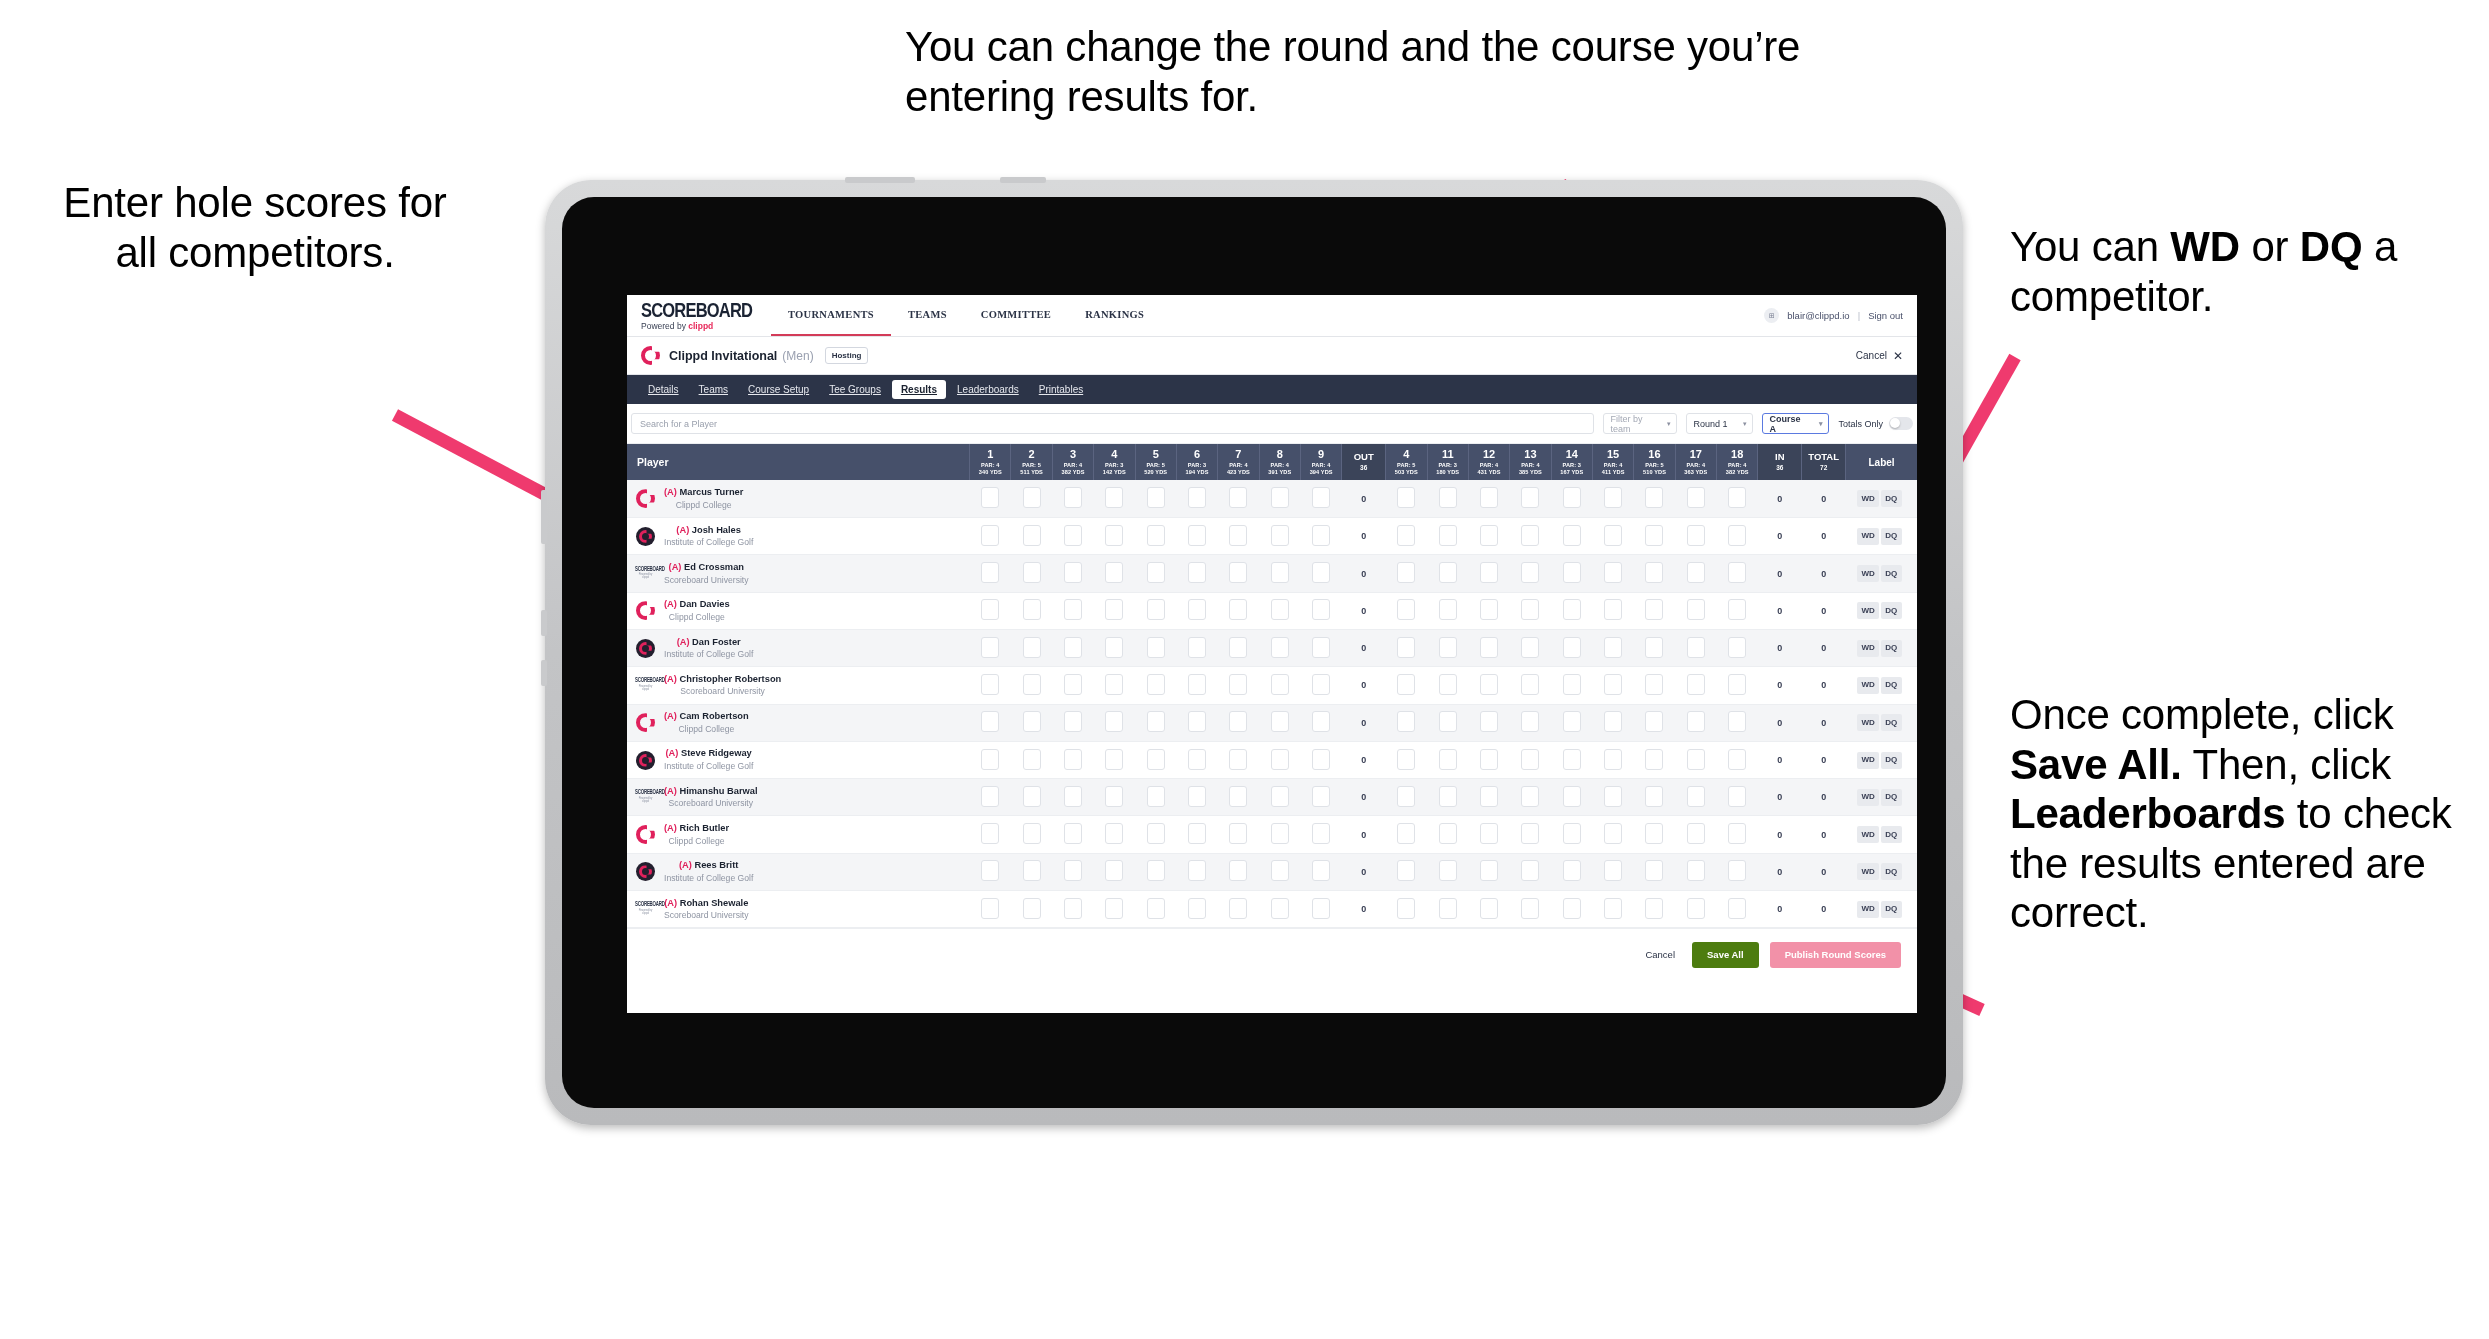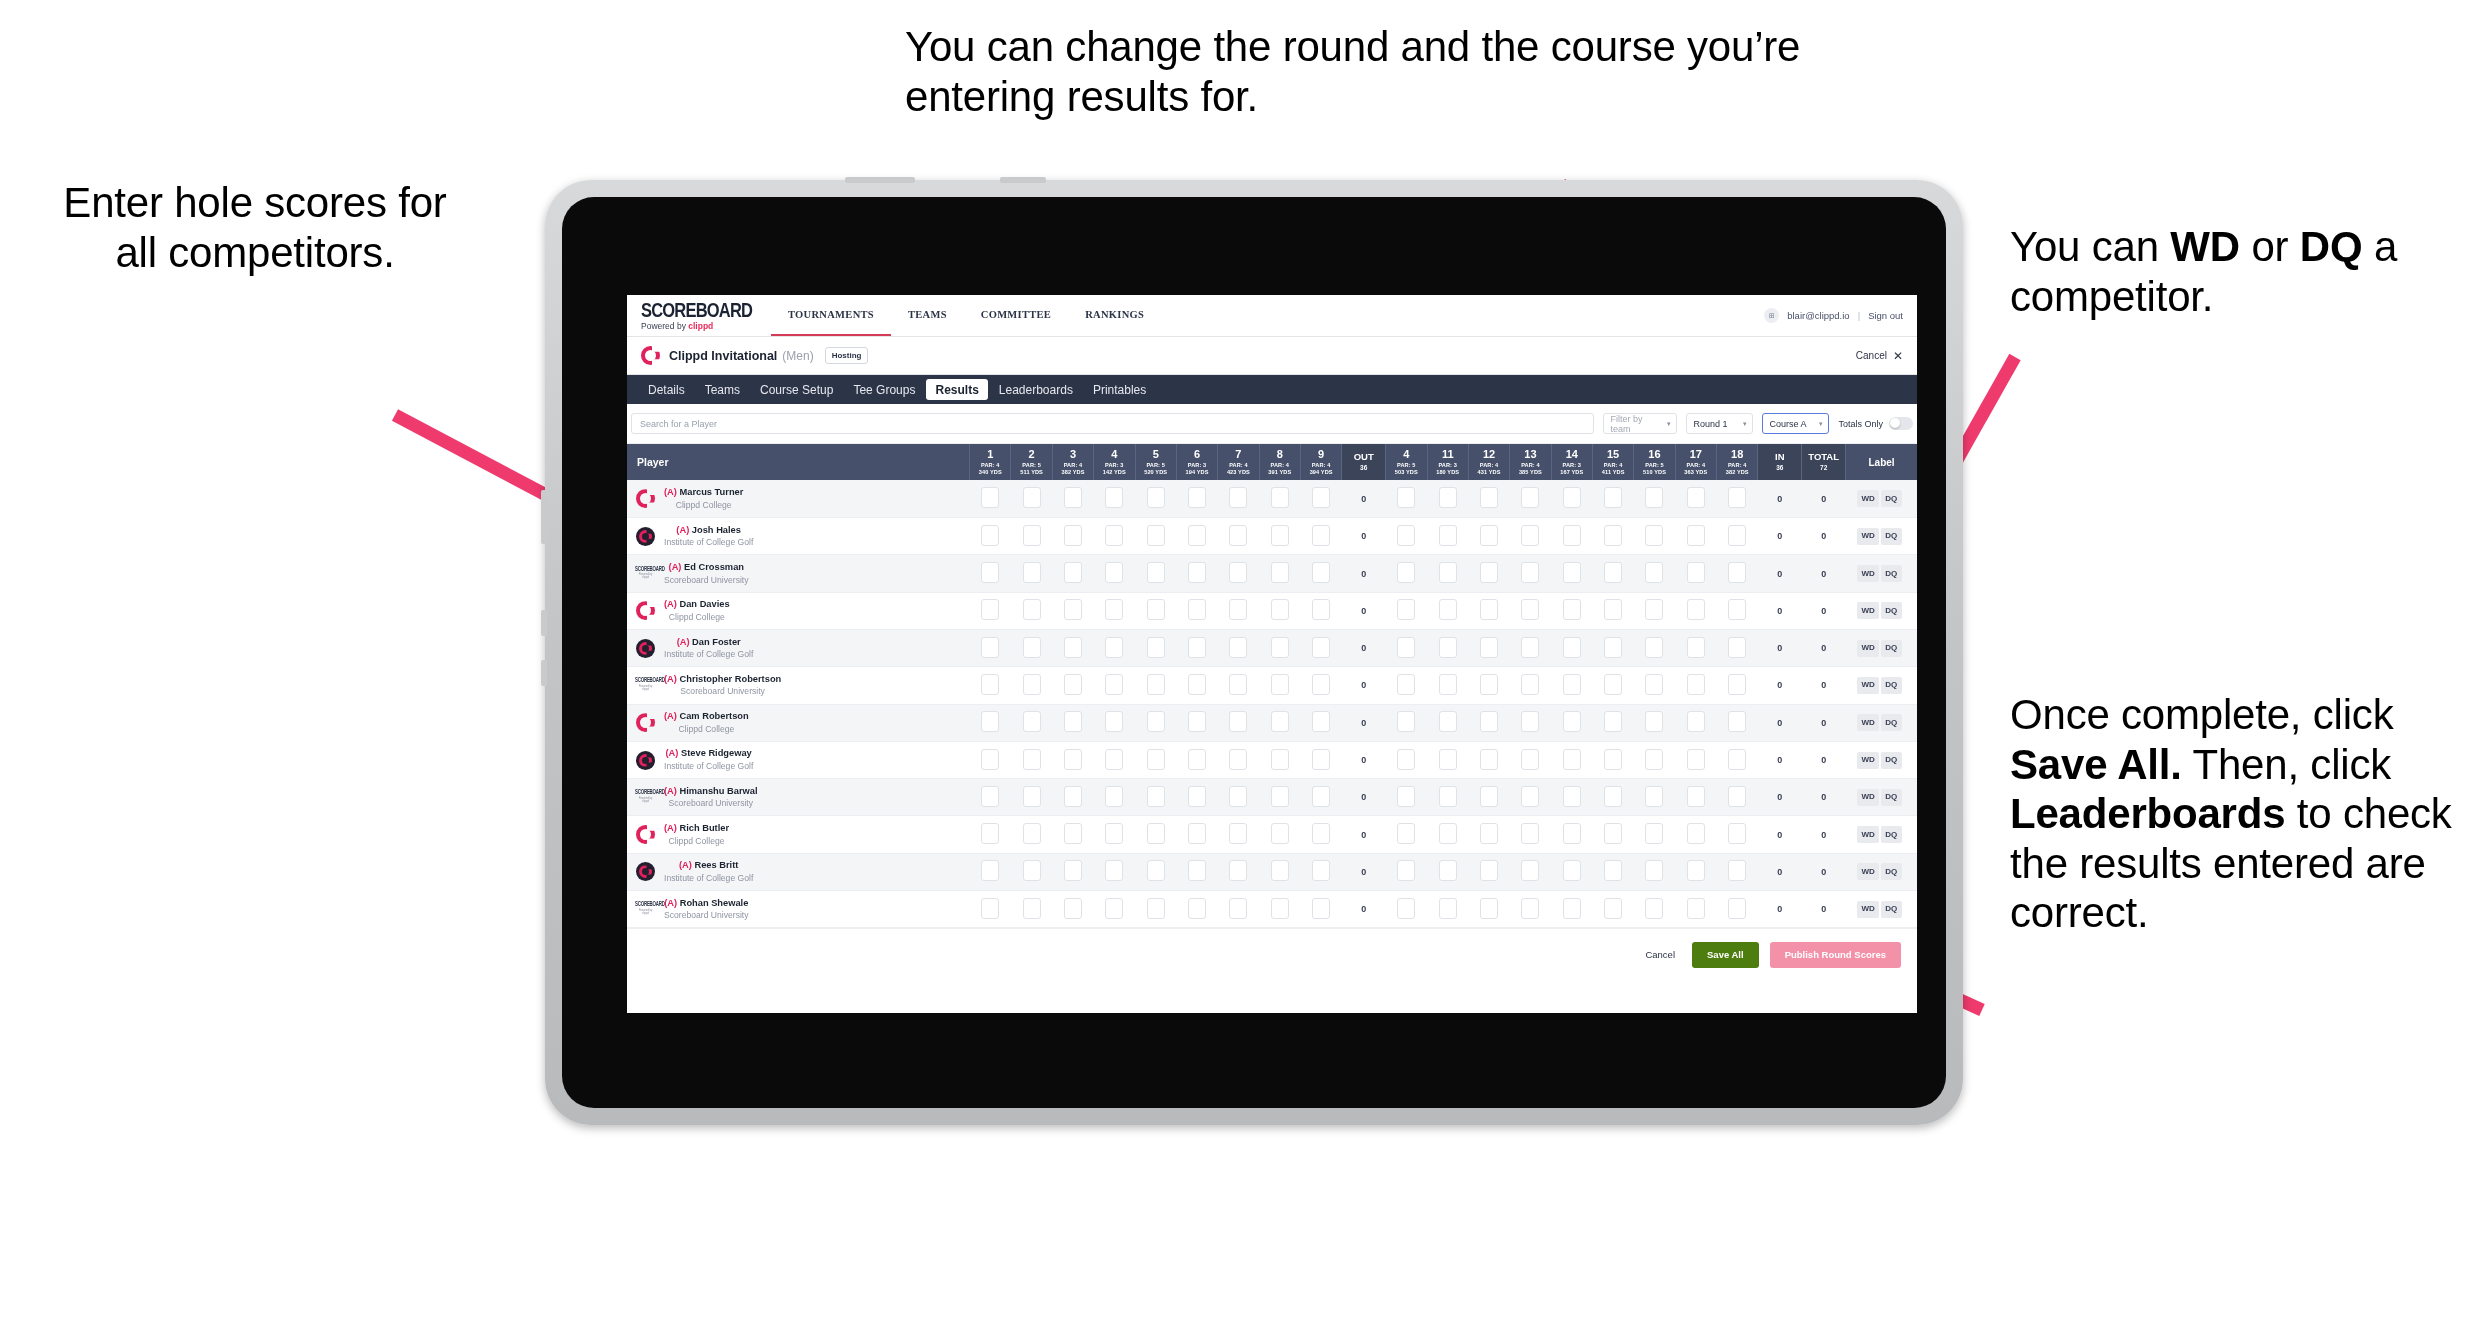--- a/index.html
+++ b/index.html
@@ -113,21 +113,21 @@
   }
   .tcancel { margin-left:auto; font-size:10px; color:#2b3346; display:flex; align-items:center; gap:6px; }
   .tcancel .x { font-size:12px; }
 
   
   #subnav {
     height: 29px; background:#2c3448; display:flex; align-items:center;
     padding: 0 12px; gap: 2px;
   }
   .subnav-item {
-    font-size: 12px; color:#e6e8ee; padding: 4.5px 9px; border-radius:3px; line-height:1;
+    font-size: 10px; color:#e6e8ee; padding: 4.5px 9px; border-radius:3px; line-height:1;text-decoration:underline;
   }
   .subnav-item.active { background:#fff; color:#1b2230; font-weight:600; }
 
   
   #filterbar {
     height: 40px; background:#fff; display:flex; align-items:center;
     padding: 0 4px; gap: 9px; border-bottom:1px solid #eceef1;
   }
   #searchbox {
     flex: 1; height: 21px; border:1px solid #dfe2e7; border-radius:3px;
@@ -138,21 +138,21 @@
     height: 21px; border:1px solid #dfe2e7; border-radius:3px;
     display:flex; align-items:center; justify-content:space-between;
     padding: 0 6px; font-size:9px; background:#fff; gap:10px;
     color:#2b3346;
   }
   .selbox.ph { color:#a4a9b5; }
   .selbox.focus { border-color:#5b7ae0; }
   .selbox .chev { font-size:7px; color:#8b90a0; line-height:1; display:flex; flex-direction:column; }
   #sel-team { width: 74px; }
   #sel-round { width: 67px; }
-  #sel-course { width: 67px; }
+  #sel-course { width: 67px; font-weight: bold; }
   .toggle-wrap { display:flex; align-items:center; gap:6px; font-size:9px; color:#2b3346; }
   .toggle {
     width: 24px; height: 12.5px; background:#e4e6eb; border-radius:7px; position:relative;
   }
   .toggle::after{
     content:''; position:absolute; left:1.2px; top:1.2px;
     width:10px; height:10px; background:#fff; border-radius:50%;
     box-shadow:0 1px 2px rgba(0,0,0,.25);
   }
 

